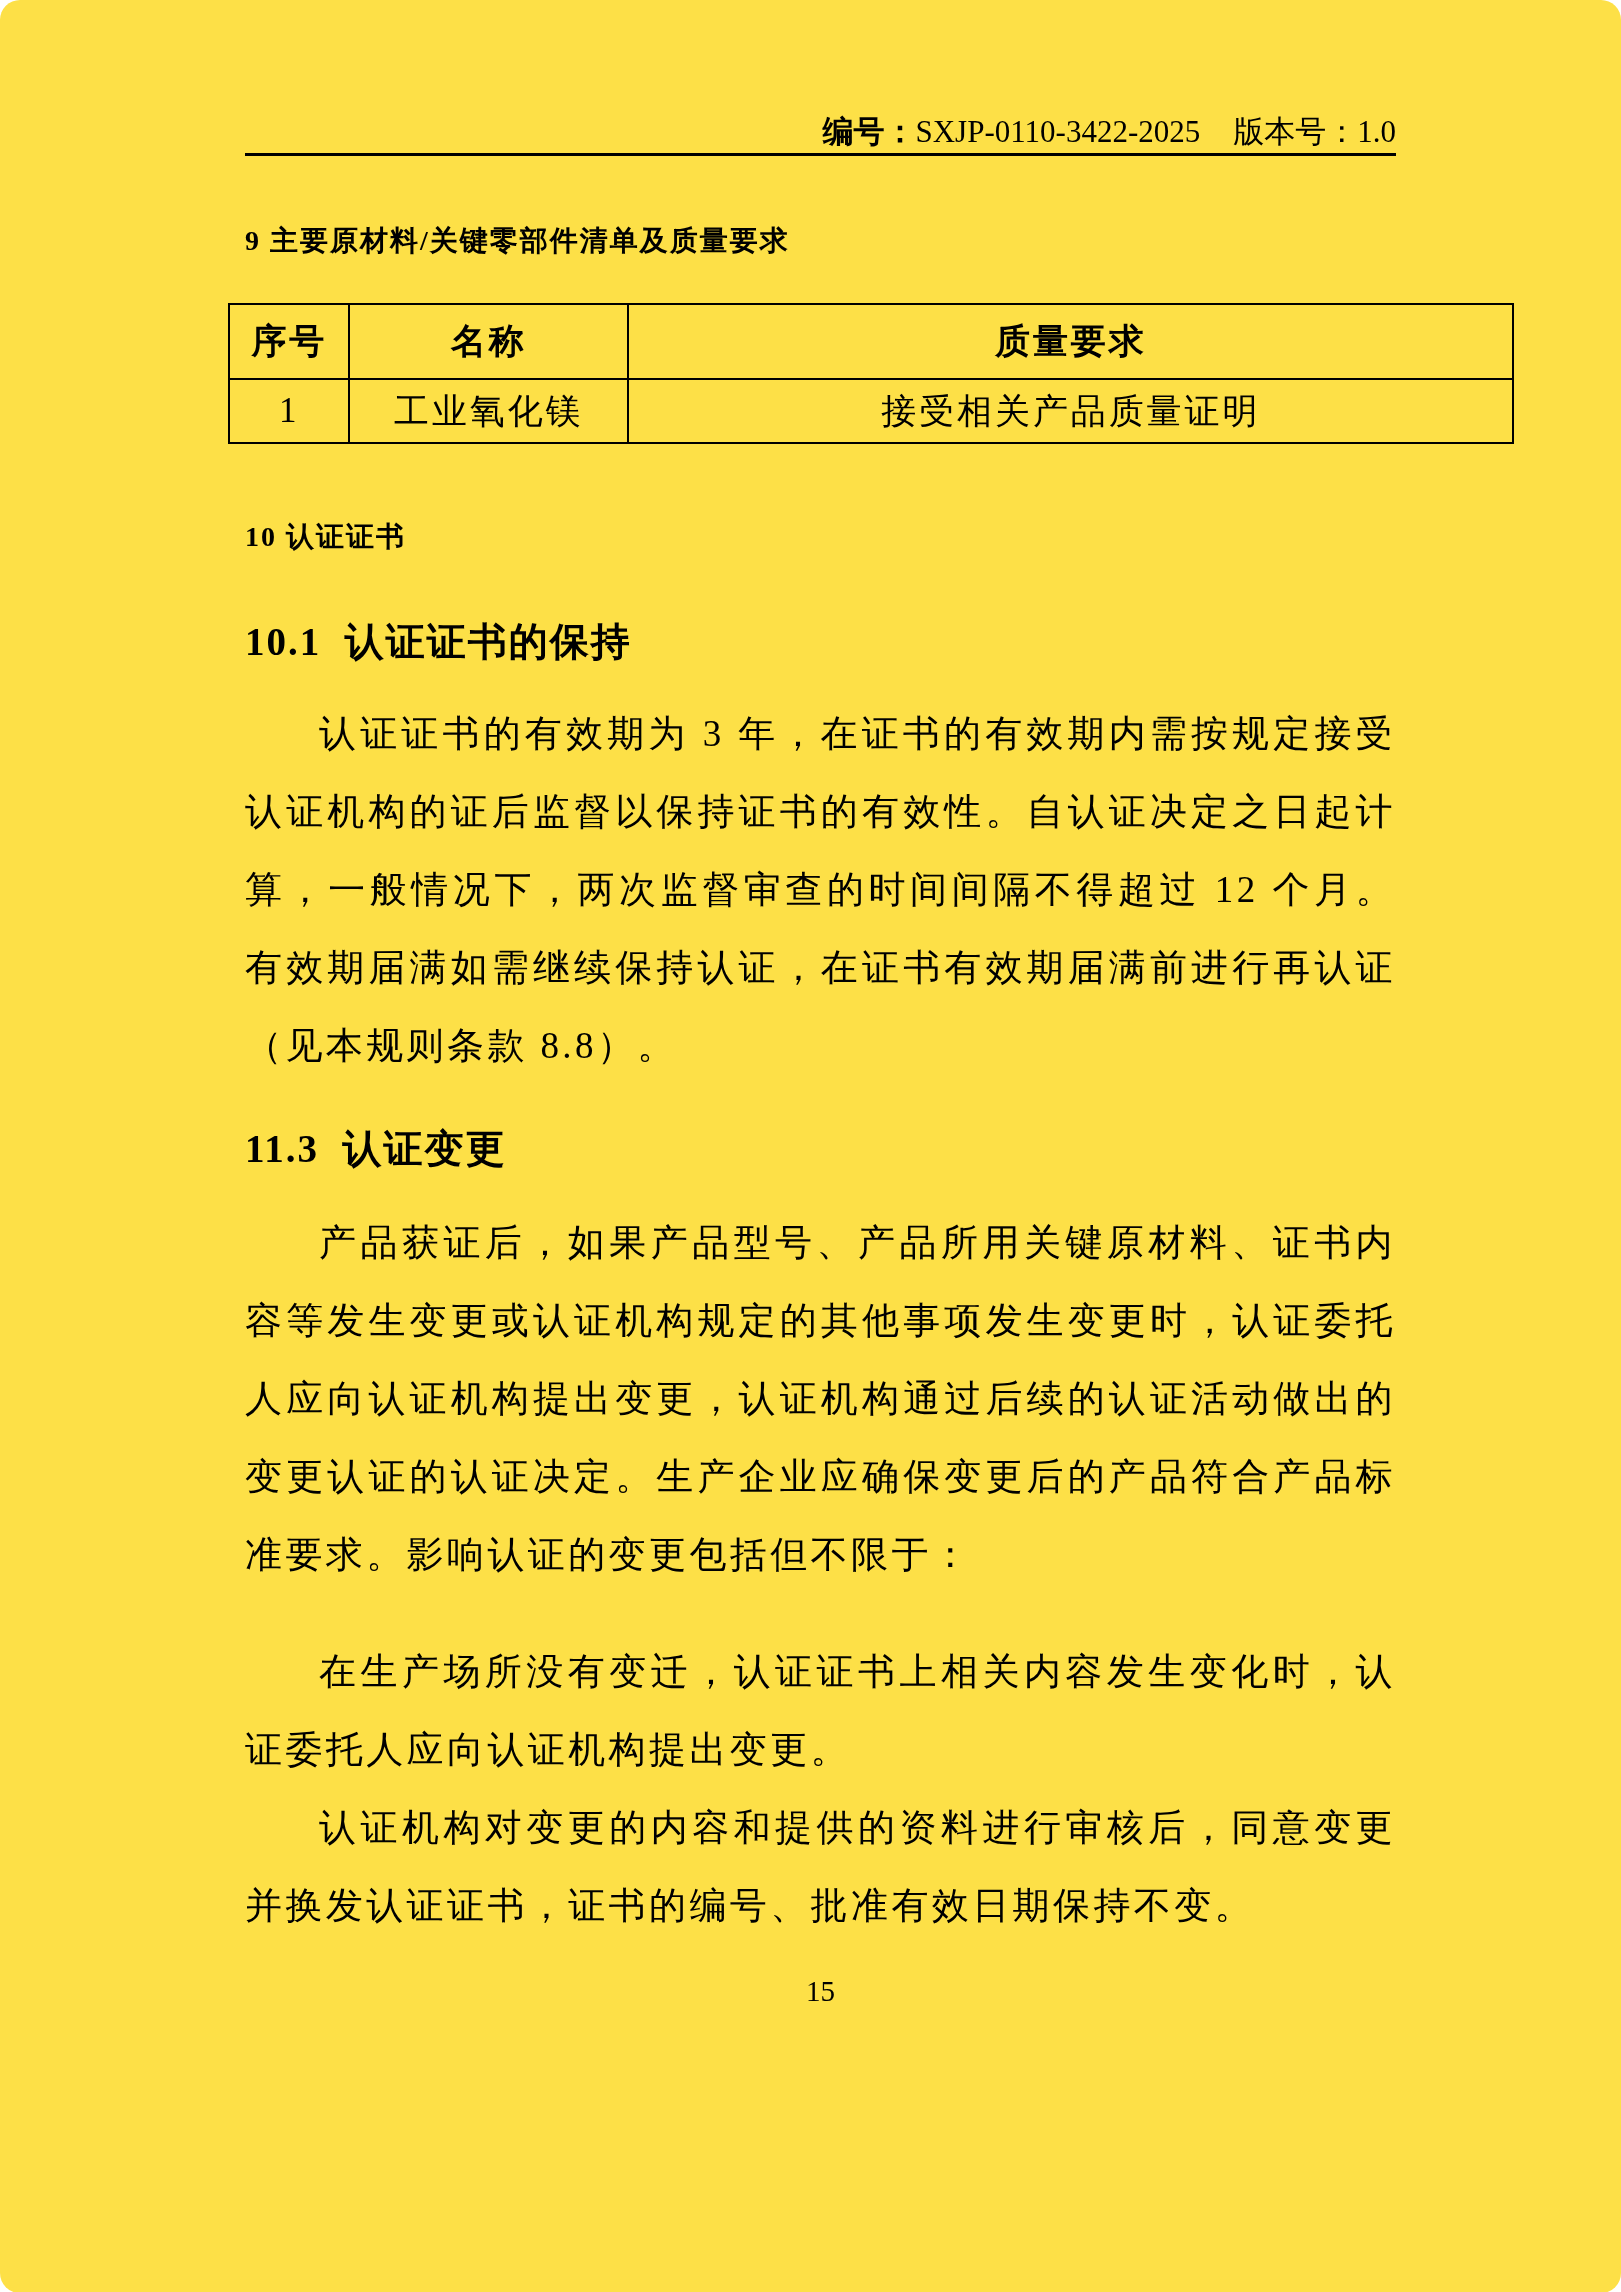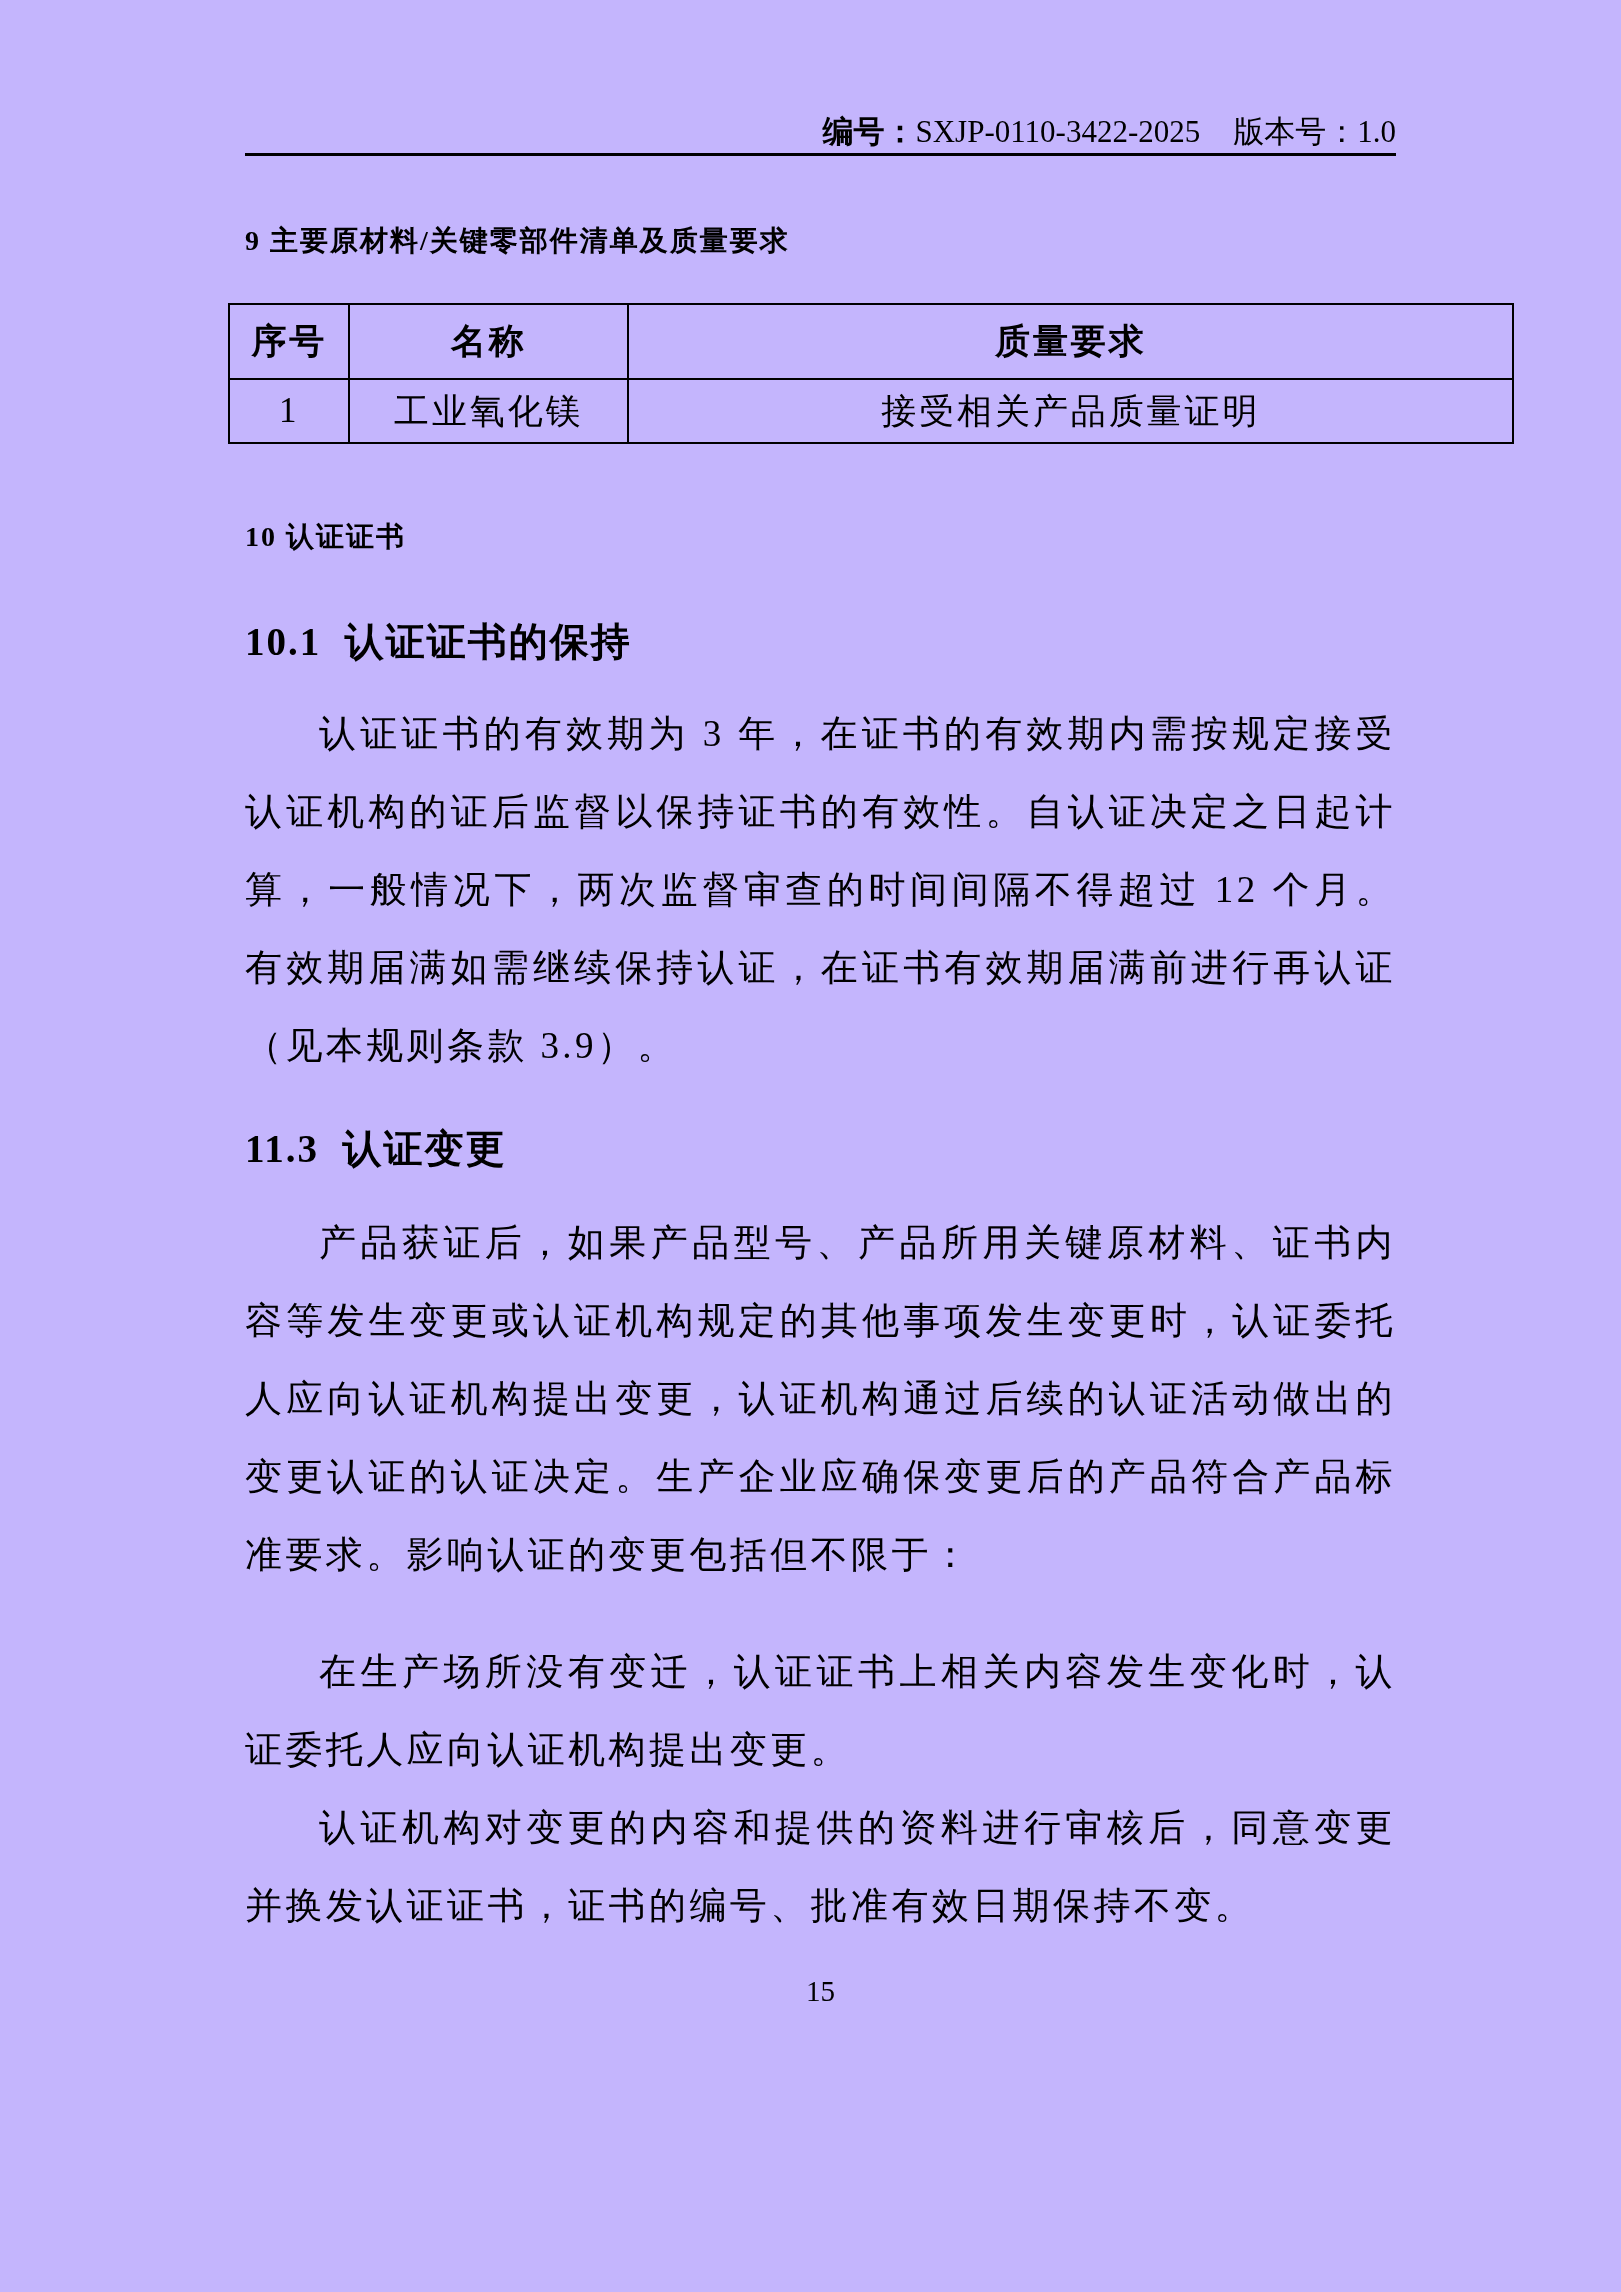--- a/index.html
+++ b/index.html
@@ -5,23 +5,24 @@
   * { box-sizing: border-box; margin: 0; padding: 0; }
   html, body {
     background: #ffffff;
     font-family: "Liberation Serif", "DejaVu Serif", serif;
     color: #000000;
   }
   .page {
     position: relative;
     width: 1621px;
     height: 2293px;
-    background: #c4b5fd;
+    background: #fde047;
     overflow: hidden;
     padding: 110px 225px 0 245px;
+    border-radius: 20px;
   }
   
   .doc-header {
     text-align: right;
     font-size: 31px;
     line-height: 43px;
     height: 43px;
     white-space: pre;
   }
   .doc-header .lbl-bold { font-weight: bold; }
@@ -125,21 +126,21 @@
           <td>接受相关产品质量证明</td>
         </tr>
       </tbody>
     </table>
   </div>
 
   <div class="h-sec mt-h10">10 认证证书</div>
 
   <div class="h-sub">10.1  认证证书的保持</div>
 
-  <p class="body-par mt-p1">认证证书的有效期为 3 年，在证书的有效期内需按规定接受认证机构的证后监督以保持证书的有效性。自认证决定之日起计算，一般情况下，两次监督审查的时间间隔不得超过 12 个月。有效期届满如需继续保持认证，在证书有效期届满前进行再认证（见本规则条款 3.9）。</p>
+  <p class="body-par mt-p1">认证证书的有效期为 3 年，在证书的有效期内需按规定接受认证机构的证后监督以保持证书的有效性。自认证决定之日起计算，一般情况下，两次监督审查的时间间隔不得超过 12 个月。有效期届满如需继续保持认证，在证书有效期届满前进行再认证（见本规则条款 8.8）。</p>
 
   <div class="h-sub mt-h102">11.3  认证变更</div>
 
   <p class="body-par mt-p2">产品获证后，如果产品型号、产品所用关键原材料、证书内容等发生变更或认证机构规定的其他事项发生变更时，认证委托人应向认证机构提出变更，认证机构通过后续的认证活动做出的变更认证的认证决定。生产企业应确保变更后的产品符合产品标准要求。影响认证的变更包括但不限于：</p>
 
 
   <p class="body-par mt-p3">在生产场所没有变迁，认证证书上相关内容发生变化时，认证委托人应向认证机构提出变更。</p>
 
   <p class="body-par mt-p4">认证机构对变更的内容和提供的资料进行审核后，同意变更并换发认证证书，证书的编号、批准有效日期保持不变。</p>
 

